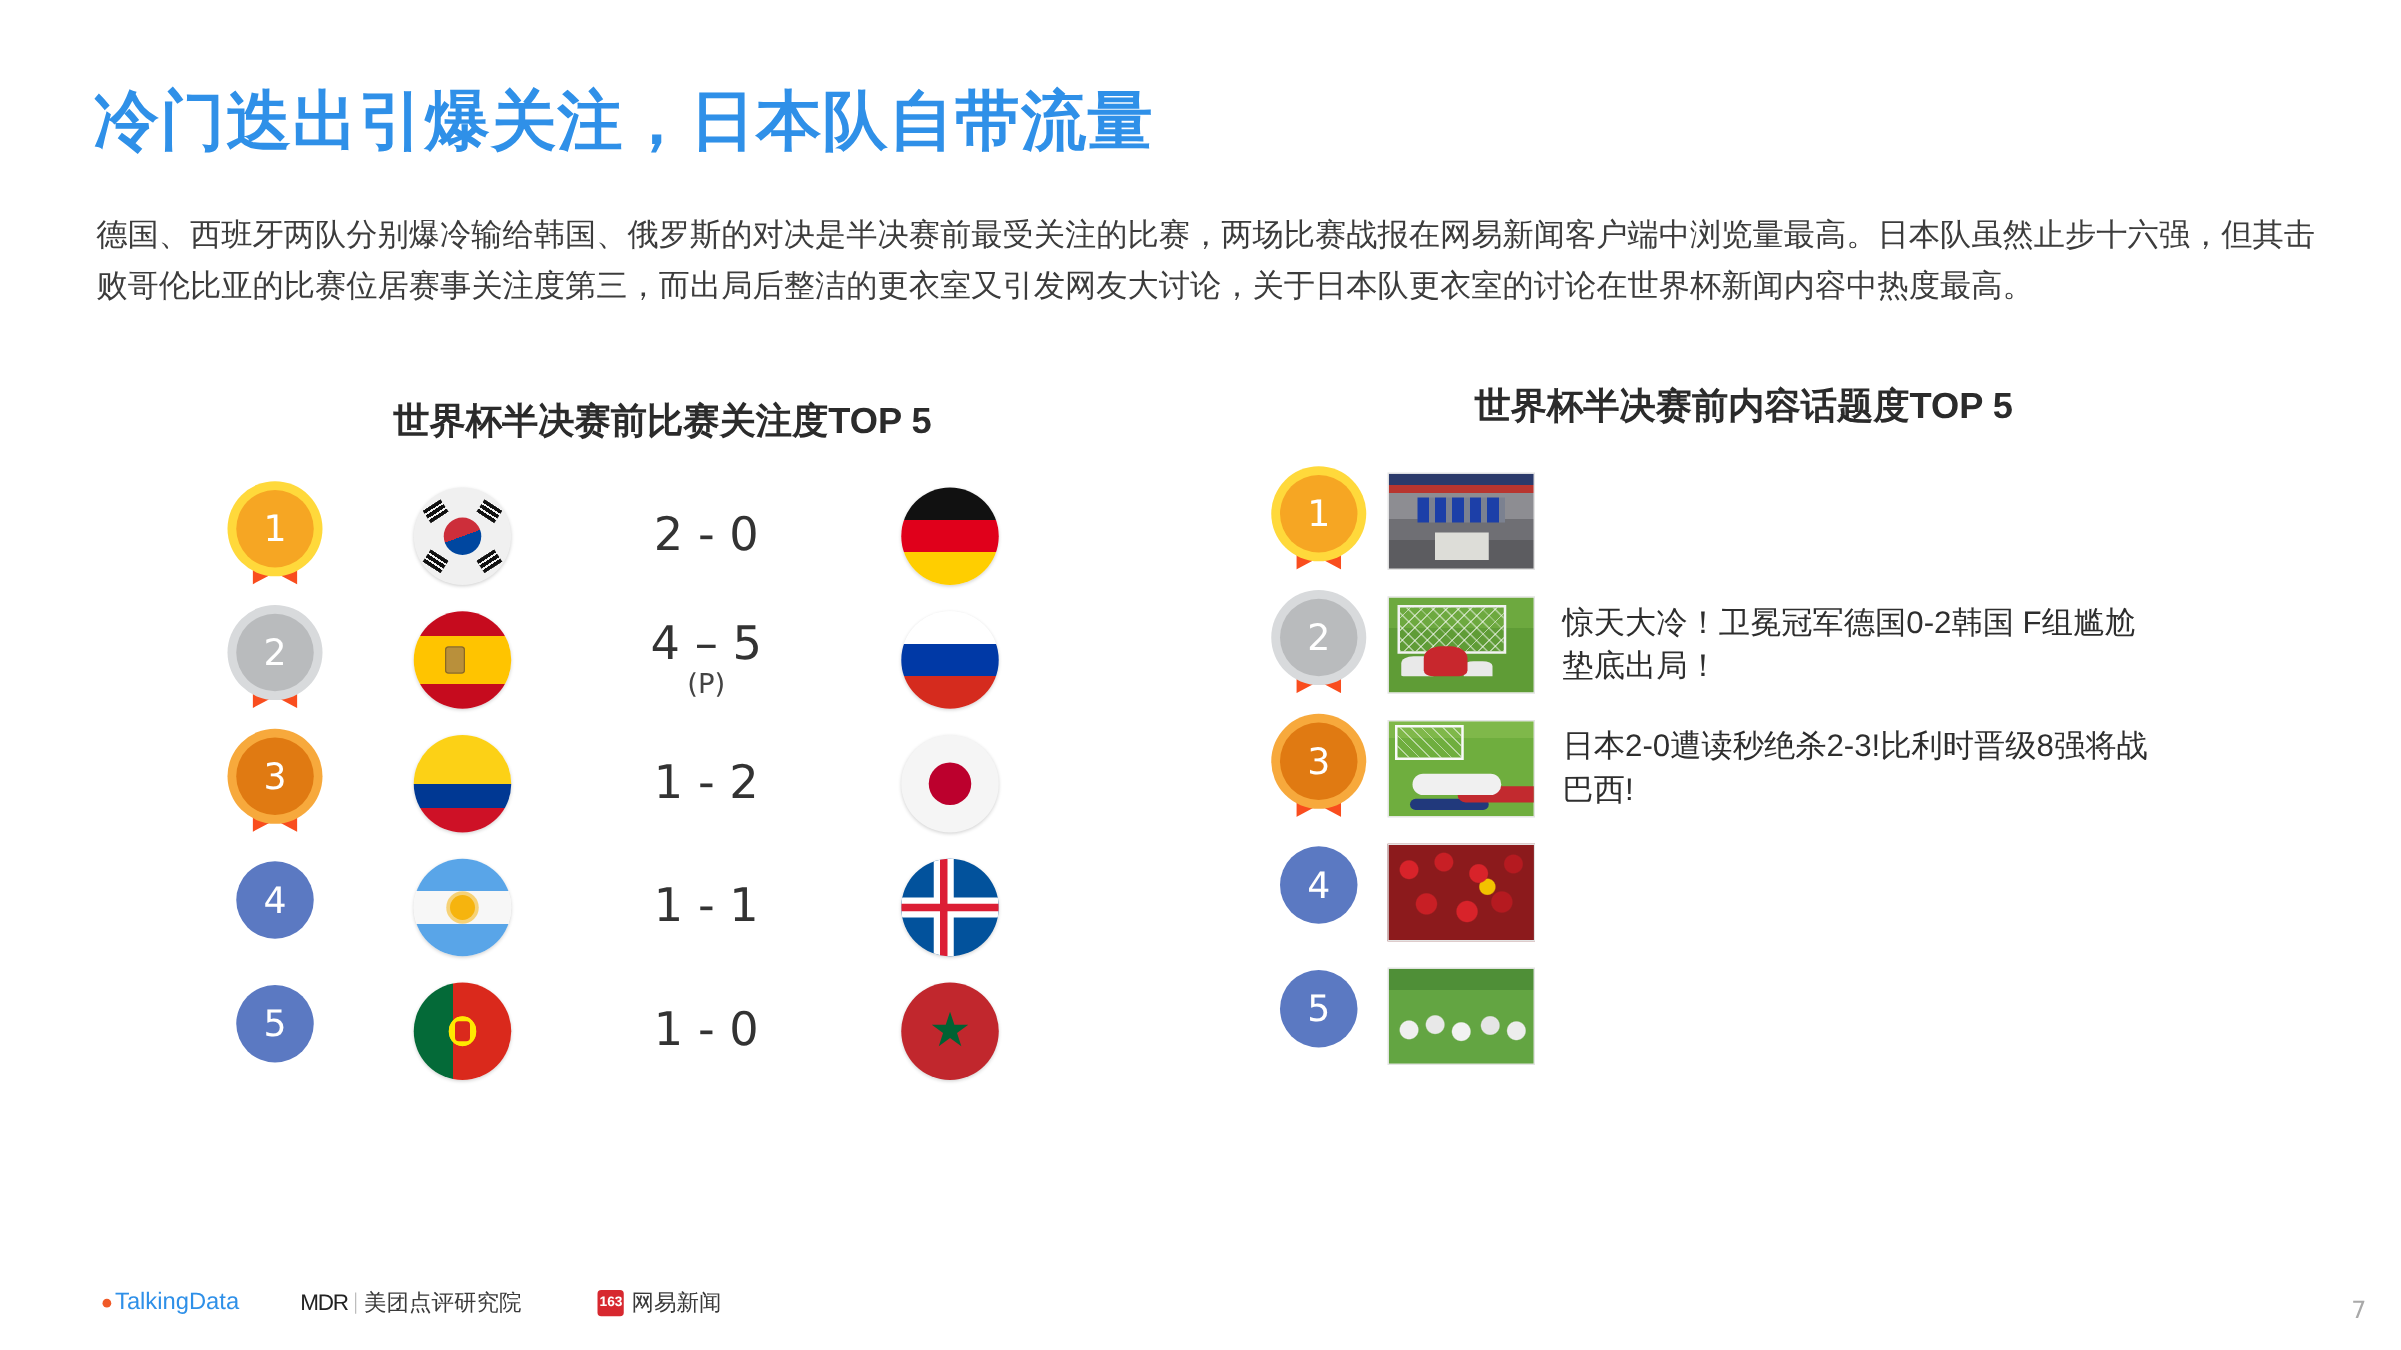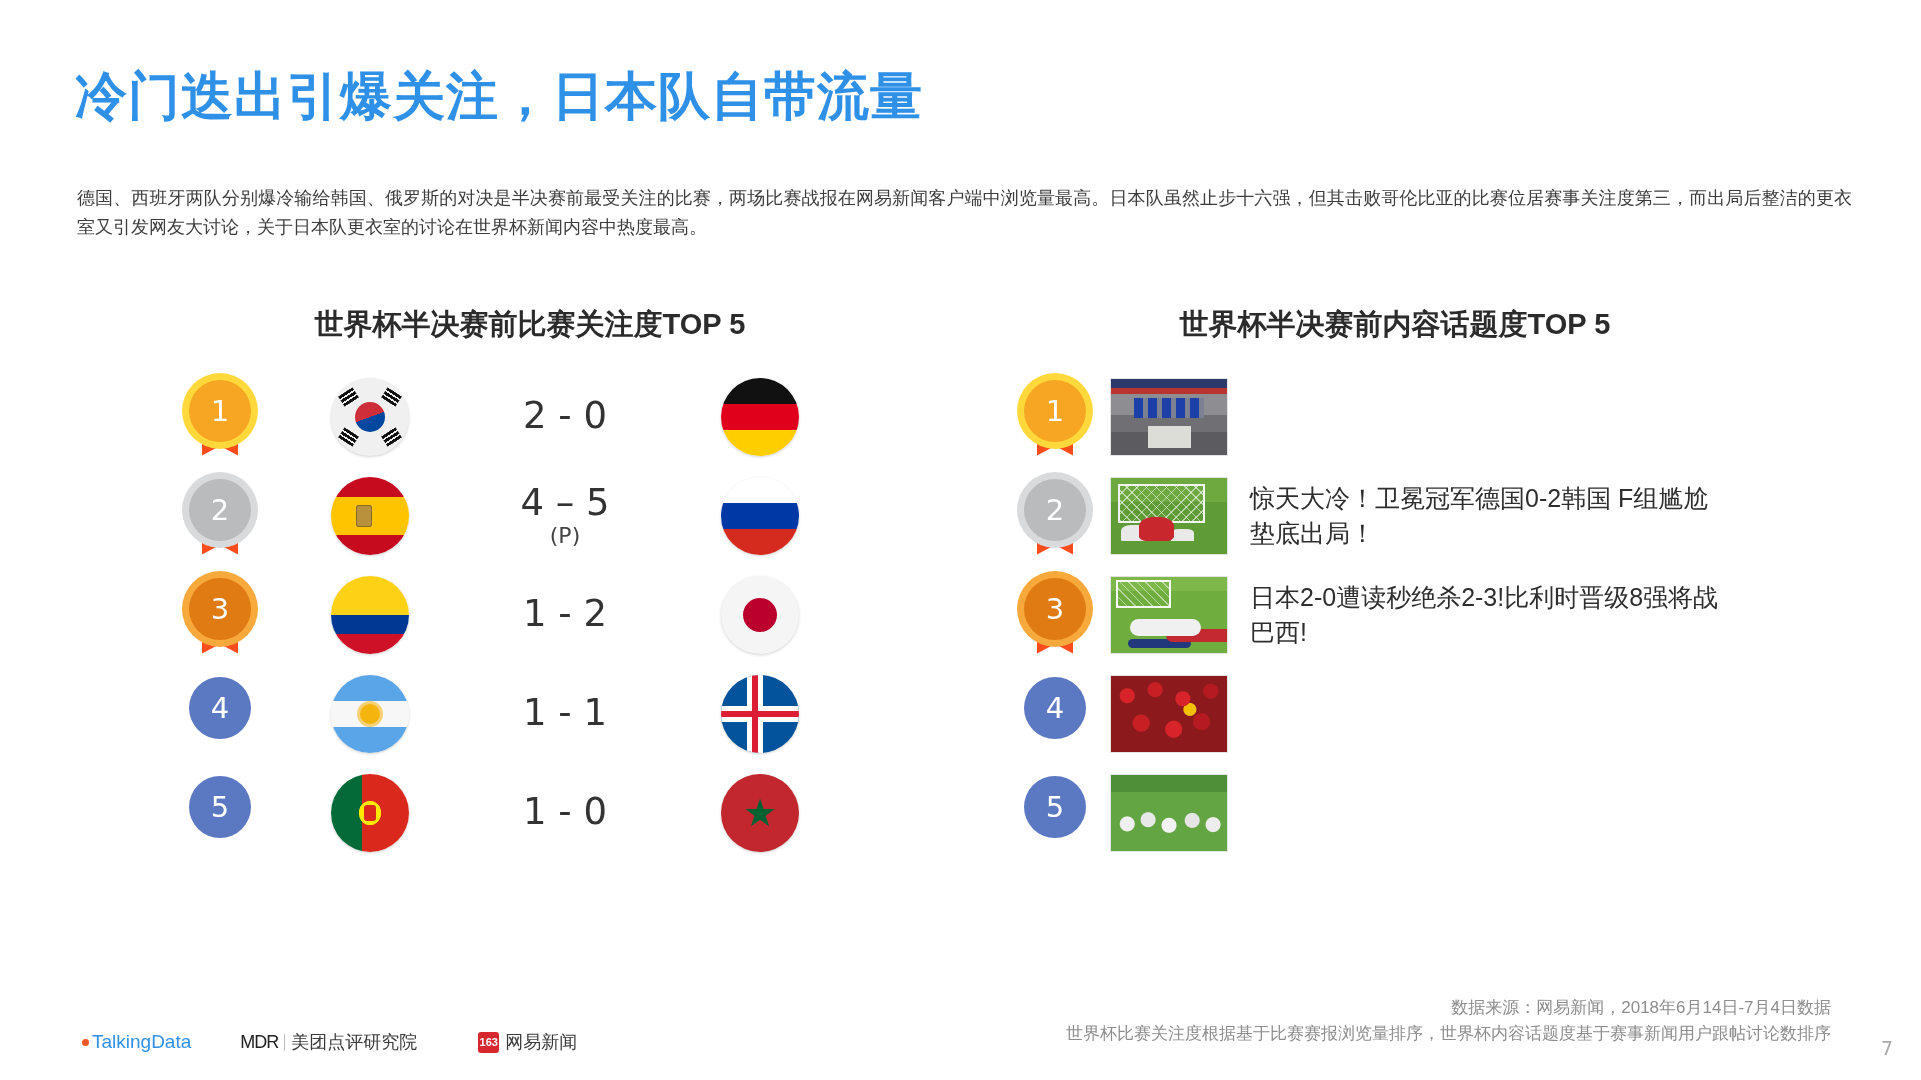--- a/index.html
+++ b/index.html
@@ -11,35 +11,35 @@
   }
   .slide { position: relative; width: 1921px; height: 812px; background:#fff; }
 
   
   .title {
     position: absolute; left: 75px; top: 62px;
     font-size: 52px; font-weight: 700; color: #2f90e8;
     letter-spacing: 1px; white-space: nowrap;
   }
   .intro {
-    position: absolute; left: 77px; top: 184px; width: 1775px;
-    font-size: 18px; line-height: 1.62; color: #3c3c3c;
+    position: absolute; left: 77px; top: 168px; width: 1775px;
+    font-size: 25px; line-height: 1.62; color: #3c3c3c;
     text-align: justify;
   }
 
   
   .col { position: absolute; top: 305px; }
   .col-left  { left: 160px;  width: 780px; }
   .col-right { left: 1000px; width: 820px; }
 
   .col-head {
     font-size: 29px; font-weight: 700; color: #2b2b2b;
     text-align: center; margin-bottom: 22px; white-space: nowrap;
   }
-  .col-left .col-head { padding-right: 40px; }
+  .col-left .col-head { padding-right: 40px; margin-top: 12px; }
   .col-right .col-head { padding-right: 30px; }
 
   
   .badge { position: relative; width: 62px; height: 74px; flex: 0 0 62px; }
   .badge .disc {
     position: absolute; left: 0; top: 0; width: 62px; height: 62px;
     border-radius: 50%; display: flex; align-items: center; justify-content: center;
     font-size: 29px; color: #ffffff; font-weight: 400; z-index: 2;
     font-family: "DejaVu Sans", sans-serif;
   }
@@ -363,24 +363,20 @@
       <div class="badge-cell">
         <div class="badge plain">
 
           <div class="disc">5</div>
         </div>
       </div>
       <div class="thumb t-field"></div>
     </div>
   </div>
 
-  <div class="source">
-    <div>数据来源：网易新闻，2018年6月14日-7月4日数据</div>
-    <div>世界杯比赛关注度根据基于比赛赛报浏览量排序，世界杯内容话题度基于赛事新闻用户跟帖讨论数排序</div>
-  </div>
   <div class="page-num">7</div>
 
   <div class="logos">
     <div class="logo-td">
       <span class="dot"></span>
       <span class="blue">TalkingData</span>
     </div>
     <div class="logo-mdr">
       <span class="mark">MDR</span>
       <span class="bar"></span>

